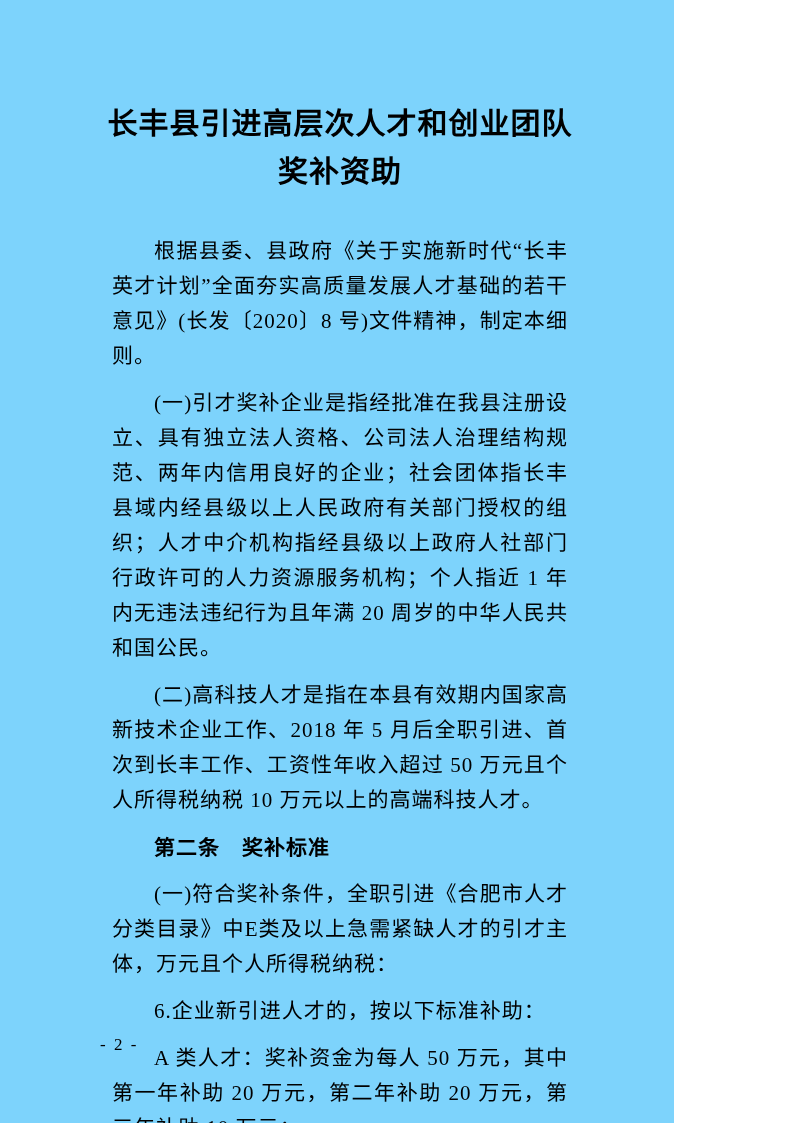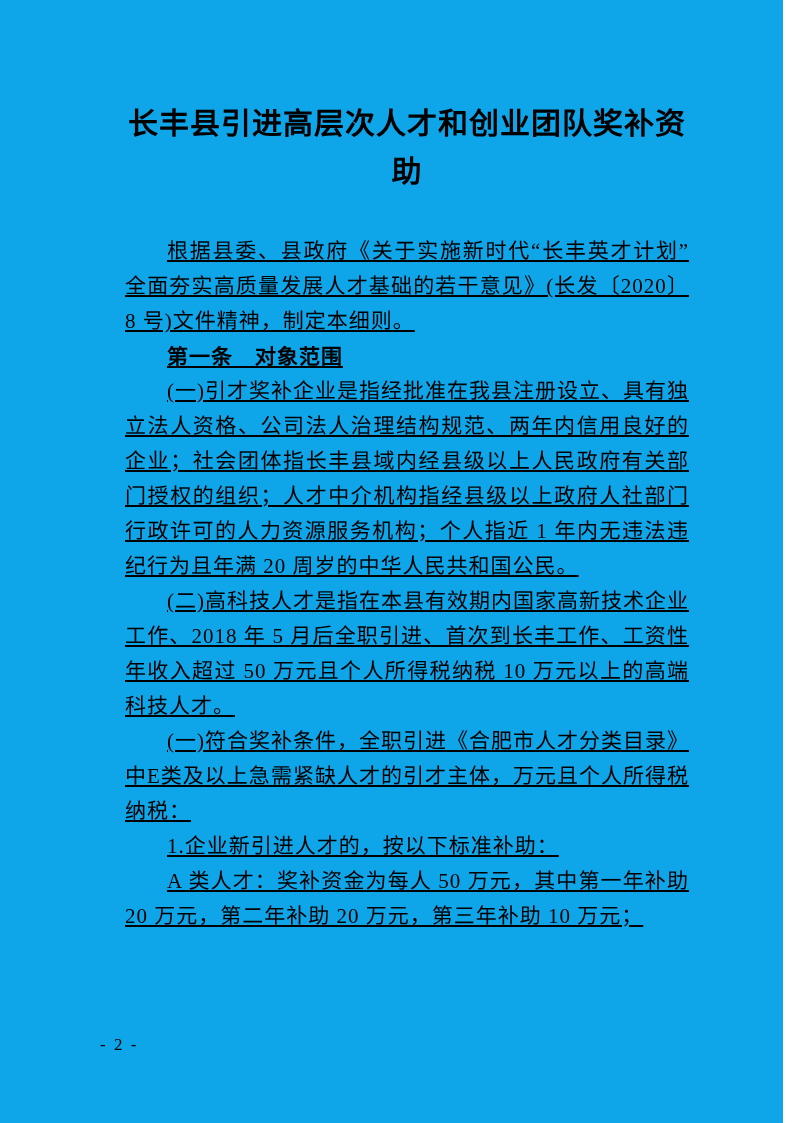--- a/index.html
+++ b/index.html
@@ -2,27 +2,26 @@
 <html lang="zh-CN"><head>
 <meta charset="utf-8">
 <style>
   html, body {
     margin: 0;
     padding: 0;
     background: #ffffff;
   }
   .page {
     position: relative;
-    width: 758px;
+    width: 674px;
     height: 1123px;
-    background: #0ea5e9;
+    background: #7dd3fc;
     color: #000000;
     overflow: hidden;
     font-family: "Liberation Serif", "DejaVu Serif", serif;
-    padding-left: 25px;
   }
   .content {
     padding: 100px 94px 0 100px;
   }
   .doc-title {
     margin: 0;
     text-align: center;
     font-family: "Liberation Serif", "DejaVu Serif", serif;
     font-weight: bold;
     font-size: 30px;
@@ -33,24 +32,23 @@
     display: block;
   }
   .doc-body {
     margin-top: 38px;
     font-size: 21px;
     line-height: 35px;
     letter-spacing: 1px;
     text-align: justify;
   }
   .doc-body p {
-    margin: 0;
+    margin: 12px;
     padding: 0;
     text-indent: 2em;
-    text-decoration: underline;
   }
   .doc-body p.heading {
     font-family: "Liberation Sans", "DejaVu Sans", sans-serif;
     font-weight: bold;
     letter-spacing: 1px;
   }
   .page-number {
     position: absolute;
     left: 100px;
     top: 1035px;
@@ -63,22 +61,22 @@
 </head>
 <body>
 
 <div class="page">
   <div class="content">
     <h1 class="doc-title">
       <span class="title-line">长丰县引进高层次人才和创业团队奖补资助</span>
     </h1>
     <div class="doc-body">
       <p>根据县委、县政府《关于实施新时代“长丰英才计划”全面夯实高质量发展人才基础的若干意见》(长发〔2020〕8 号)文件精神，制定本细则。</p>
-      <p class="heading">第一条　对象范围</p>
       <p>(一)引才奖补企业是指经批准在我县注册设立、具有独立法人资格、公司法人治理结构规范、两年内信用良好的企业；社会团体指长丰县域内经县级以上人民政府有关部门授权的组织；人才中介机构指经县级以上政府人社部门行政许可的人力资源服务机构；个人指近 1 年内无违法违纪行为且年满 20 周岁的中华人民共和国公民。</p>
       <p>(二)高科技人才是指在本县有效期内国家高新技术企业工作、2018 年 5 月后全职引进、首次到长丰工作、工资性年收入超过 50 万元且个人所得税纳税 10 万元以上的高端科技人才。</p>
+      <p class="heading">第二条　奖补标准</p>
       <p>(一)符合奖补条件，全职引进《合肥市人才分类目录》中E类及以上急需紧缺人才的引才主体，万元且个人所得税纳税：</p>
-      <p>1.企业新引进人才的，按以下标准补助：</p>
+      <p>6.企业新引进人才的，按以下标准补助：</p>
       <p>A 类人才：奖补资金为每人 50 万元，其中第一年补助 20 万元，第二年补助 20 万元，第三年补助 10 万元；</p>
     </div>
   </div>
   <div class="page-number">- 2 -</div>
 </div>
 
 </body></html>

